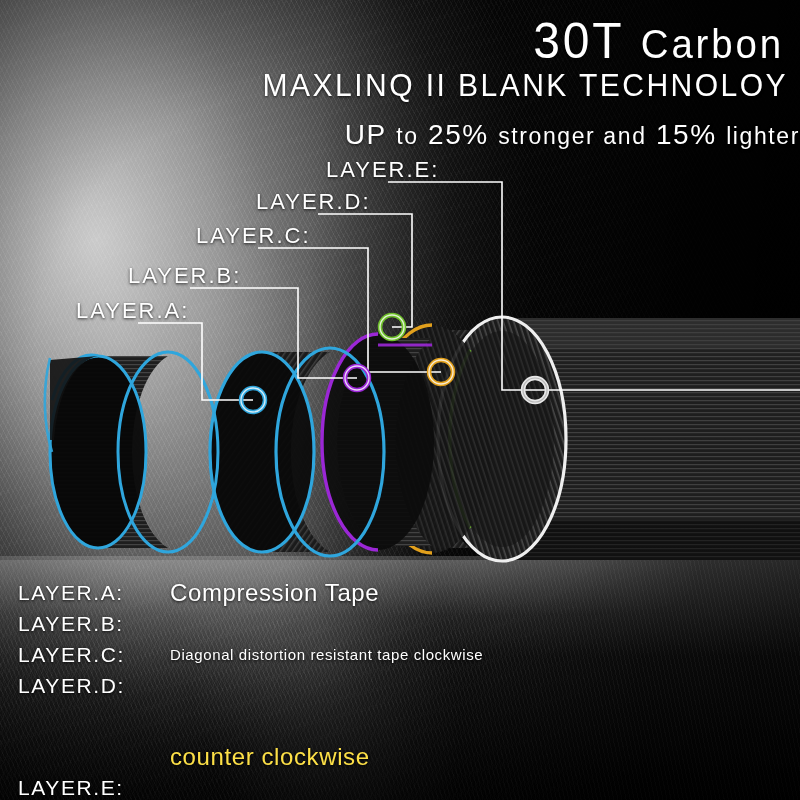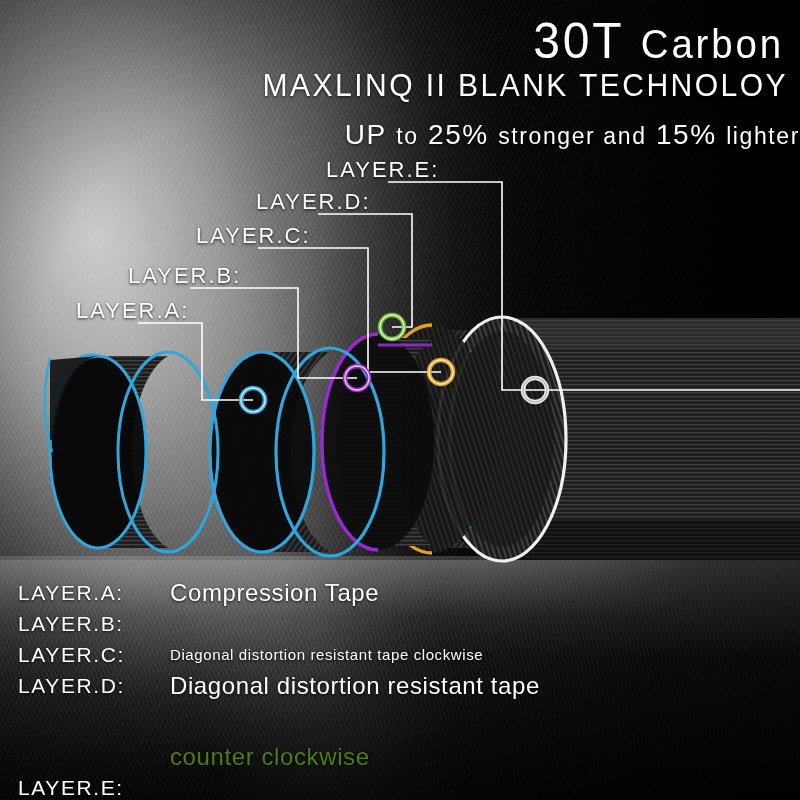--- a/index.html
+++ b/index.html
@@ -72,21 +72,21 @@
     text-shadow:0 1px 3px rgba(0,0,0,.8);}
 
   
   .legend{position:absolute;left:18px;top:578px;width:770px;z-index:14;}
   .lrow{display:flex;align-items:flex-start;margin-bottom:1px;}
   .lkey{flex:0 0 152px;color:#fff;font-size:21px;letter-spacing:1.6px;
         line-height:30px;text-shadow:0 1px 3px rgba(0,0,0,.85);}
   .lval{color:#fff;font-size:24px;letter-spacing:.6px;line-height:30px;
         text-shadow:0 1px 3px rgba(0,0,0,.85);}
   .lval.sm{font-size:15px;}
-  .lval2{color:#4d7c0f;font-size:24px;letter-spacing:.6px;line-height:32px;
+  .lval2{color:#fde047;font-size:24px;letter-spacing:.6px;line-height:32px;
          margin-left:152px;text-shadow:0 1px 3px rgba(0,0,0,.85);margin-top:40px;}
 </style>
 </head>
 <body>
 
 <div id="stage">
 
   <div class="bg-base"></div>
   <div class="bg-swirl"></div>
   <div class="bg-moire"></div>
@@ -214,21 +214,20 @@
     </div>
     <div class="lrow">
       <div class="lkey">LAYER.B:</div>
     </div>
     <div class="lrow">
       <div class="lkey">LAYER.C:</div>
       <div class="lval sm">Diagonal distortion resistant tape clockwise</div>
     </div>
     <div class="lrow">
       <div class="lkey">LAYER.D:</div>
-      <div class="lval">Diagonal distortion resistant tape</div>
     </div>
     <div class="lval2">counter clockwise</div>
     <div class="lrow">
       <div class="lkey">LAYER.E:</div>
     </div>
   </div>
 
 </div>
 
 </body></html>

